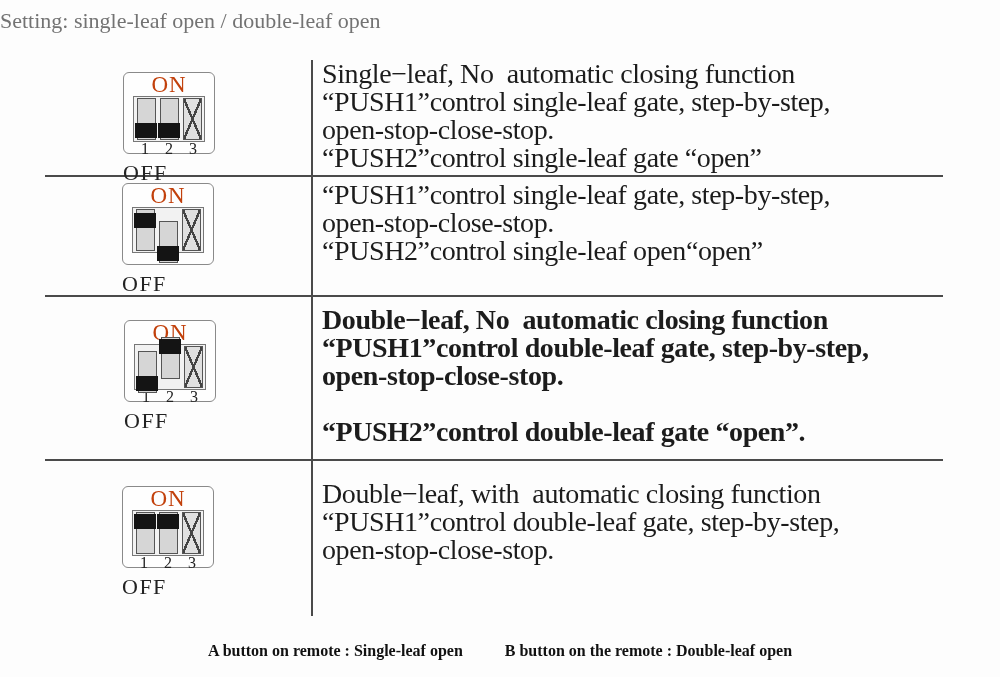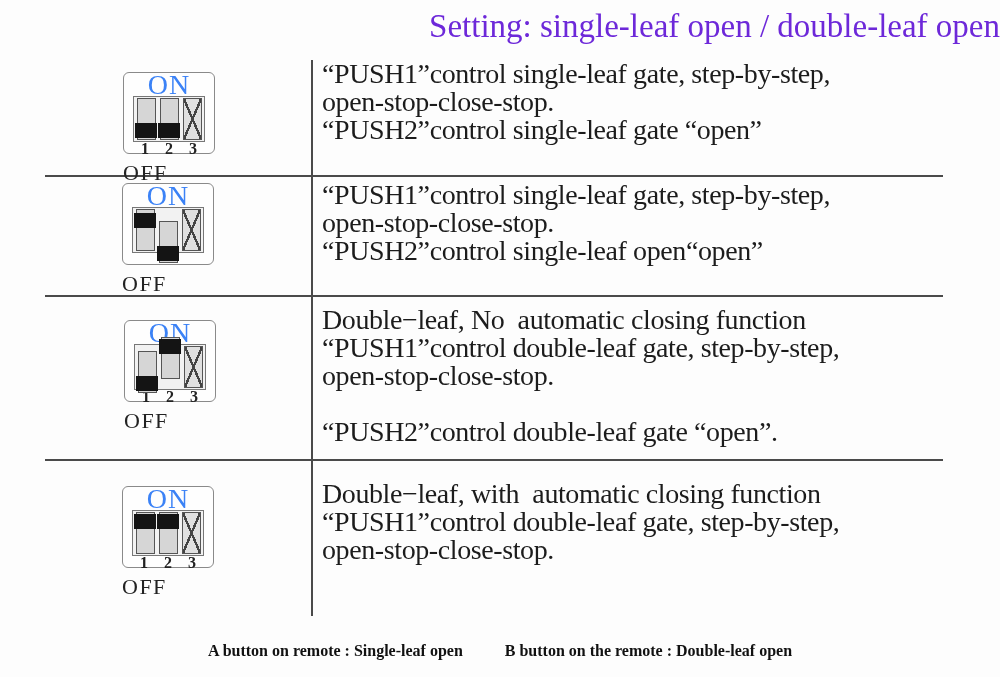--- a/index.html
+++ b/index.html
@@ -10,23 +10,23 @@
     height: 677px;
     background: #fdfdfd;
     font-family: "Liberation Serif", "DejaVu Serif", serif;
     color: #1c1c1c;
     overflow: hidden;
   }
   .title {
     position: absolute;
     top: 8px; left: 0;
     width: 100%;
-    text-align: right;
-    font-size: 33px;
-    color: #6d28d9;
+    text-align: left;
+    font-size: 22px;
+    color: #737373;
   }
   
   .vline {
     position: absolute;
     left: 311px; top: 60px;
     width: 2px; height: 556px;
     background: #4a4a4a;
   }
   .hline {
     position: absolute;
@@ -58,24 +58,24 @@
   .dip-box {
     width: 92px; height: 82px;
     border: 1.5px solid #8a8a8a;
     border-radius: 6px;
     background: #fefefe;
     position: relative;
   }
   .dip-on {
     height: 23px;
     text-align: center;
-    font-size: 28px;
+    font-size: 23px;
     line-height: 23px;
     letter-spacing: 1px;
-    color: #3b82f6;
+    color: #c2410c;
   }
   .dip-block {
     width: 72px; height: 46px;
     margin: 0 auto;
     border: 1px solid #777;
     background: #f2f2f2;
     display: flex;
     justify-content: center;
     align-items: flex-start;
     gap: 4px;
@@ -101,21 +101,21 @@
     background-color: #e0e0e0;
     background-image:
       linear-gradient(to top right, transparent calc(50% - 1.2px), #444 calc(50% - 1.2px), #444 calc(50% + 1.2px), transparent calc(50% + 1.2px)),
       linear-gradient(to bottom right, transparent calc(50% - 1.2px), #444 calc(50% - 1.2px), #444 calc(50% + 1.2px), transparent calc(50% + 1.2px));
   }
   .dip-nums {
     height: 14px;
     text-align: center;
     font-size: 16px;
     line-height: 13px;
-    font-weight: bold;
+    font-weight: normal;
     word-spacing: 12px;
     color: #222;
   }
   .dip-off {
     margin-top: 6px;
     text-align: left;
     font-size: 22px;
     letter-spacing: 1.5px;
     color: #222;
   }
@@ -160,20 +160,21 @@
           <div class="dip-col col-1 off">
             <div class="slider"></div>
           </div>
           <div class="dip-col col-2 crossed"></div>
         </div>
       <div class="dip-nums">1 2 3</div>
     </div>
     <div class="dip-off">OFF</div>
   </div>
   <div class="cell-text" style="top:60px;">
+    <div class="line">Single−leaf, No  automatic closing function</div>
     <div class="line">“PUSH1”control single-leaf gate, step-by-step,</div>
     <div class="line">open-stop-close-stop.</div>
     <div class="line">“PUSH2”control single-leaf gate “open”</div>
   </div>
 
   <div class="dip dip-1" style="left:122px; top:183px;">
     <div class="dip-box">
       <div class="dip-on">ON</div>
       <div class="dip-block">
           <div class="dip-col col-0 on">
@@ -203,21 +204,21 @@
           </div>
           <div class="dip-col col-1 on">
             <div class="slider"></div>
           </div>
           <div class="dip-col col-2 crossed"></div>
         </div>
       <div class="dip-nums">1 2 3</div>
     </div>
     <div class="dip-off">OFF</div>
   </div>
-  <div class="cell-text" style="top:306px;">
+  <div class="cell-text" style="top:306px;font-weight:bold;">
     <div class="line">Double−leaf, No  automatic closing function</div>
     <div class="line">“PUSH1”control double-leaf gate, step-by-step,</div>
     <div class="line">open-stop-close-stop.</div>
     <div class="line"></div>
     <div class="line">“PUSH2”control double-leaf gate “open”.</div>
   </div>
 
   <div class="dip dip-3" style="left:122px; top:486px;">
     <div class="dip-box">
       <div class="dip-on">ON</div>

